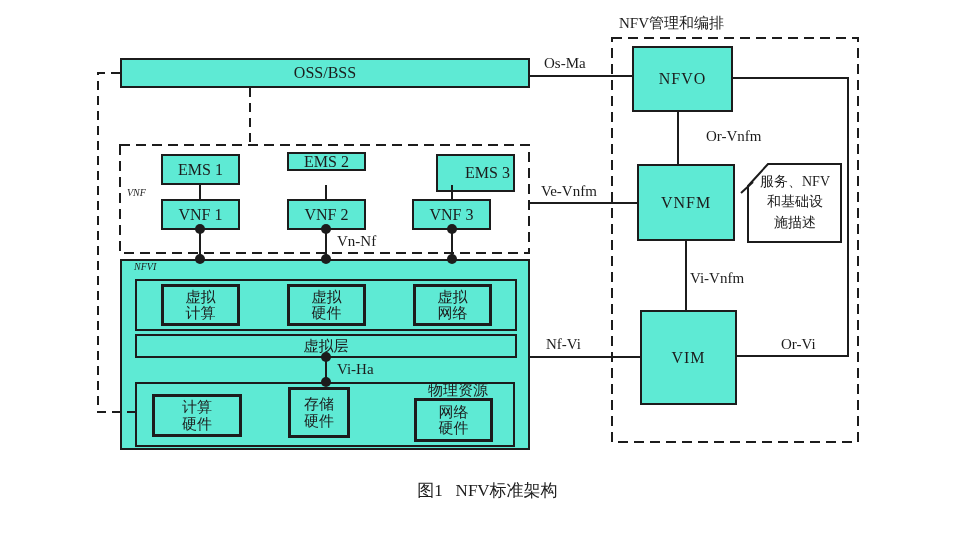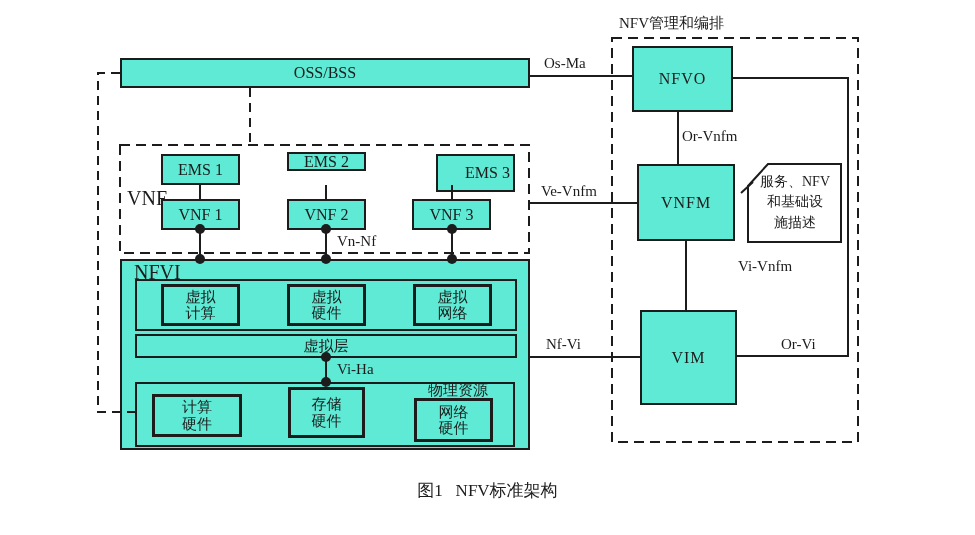--- a/index.html
+++ b/index.html
@@ -37,21 +37,21 @@
   .box.thick { border-width: 3px; z-index: 3; }
   .box.group { z-index: 1; }
   .pre { white-space: pre-line; }
   .lbl {
     position: absolute;
     z-index: 6;
     font-size: 15px;
     white-space: nowrap;
     background: transparent;
   }
-  .lbl.small { font-size: 20px; }
+  .lbl.small { font-size: 10px; font-style: italic; }
   .cn { font-size: 15px; }
   .caption {
     position: absolute;
     left: 0; right: 0;
     top: 479px;
     text-align: center;
     font-size: 17px;
     z-index: 6;
     white-space: pre;
   }
@@ -164,21 +164,21 @@
   <div class="box cn" style="left:135px; top:334px; width:382px; height:24px;">
     <span>虚拟层</span>
   </div>
 
   <div class="box group" style="left:135px; top:382px; width:380px; height:65px;"></div>
   <div class="lbl cn" style="left:428px; top:381px;">物理资源</div>
   <div class="box thick cn pre" style="left:152px; top:394px; width:90px; height:43px;">
     <span class="pre">计算
 硬件</span>
   </div>
-  <div class="box thick cn pre" style="left:288px; top:387px; width:77px; height:51px;text-align:center;">
+  <div class="box thick cn pre" style="left:288px; top:387px; width:62px; height:51px;text-align:center;">
     <span class="pre">存储
 硬件</span>
   </div>
   <div class="box thick cn pre" style="left:414px; top:398px; width:79px; height:44px;">
     <span class="pre">网络
 硬件</span>
   </div>
 
   <div class="lbl cn" style="left:619px; top:14px;">NFV管理和编排</div>
   <div class="box" style="left:632px; top:46px; width:101px; height:66px; letter-spacing:1px;">
@@ -189,23 +189,23 @@
   </div>
   <div class="box" style="left:637px; top:164px; width:98px; height:77px; letter-spacing:1px;">
     <span>VNFM</span>
   </div>
 
   <div class="note-text pre">服务、NFV
 和基础设
 施描述</div>
 
   <div class="lbl" style="left:544px; top:55px;">Os-Ma</div>
-  <div class="lbl" style="left:682px; top:128px;">Or-Vnfm</div>
+  <div class="lbl" style="left:706px; top:128px;">Or-Vnfm</div>
   <div class="lbl" style="left:541px; top:183px;">Ve-Vnfm</div>
-  <div class="lbl" style="left:690px; top:258px;margin-left:48px;">Vi-Vnfm</div>
+  <div class="lbl" style="left:690px; top:270px;">Vi-Vnfm</div>
   <div class="lbl" style="left:337px; top:233px;">Vn-Nf</div>
   <div class="lbl" style="left:337px; top:361px;">Vi-Ha</div>
   <div class="lbl" style="left:546px; top:336px;">Nf-Vi</div>
   <div class="lbl" style="left:781px; top:336px;">Or-Vi</div>
 
   <div class="caption">图1   NFV标准架构</div>
 
 </div>
 
 </body></html>

